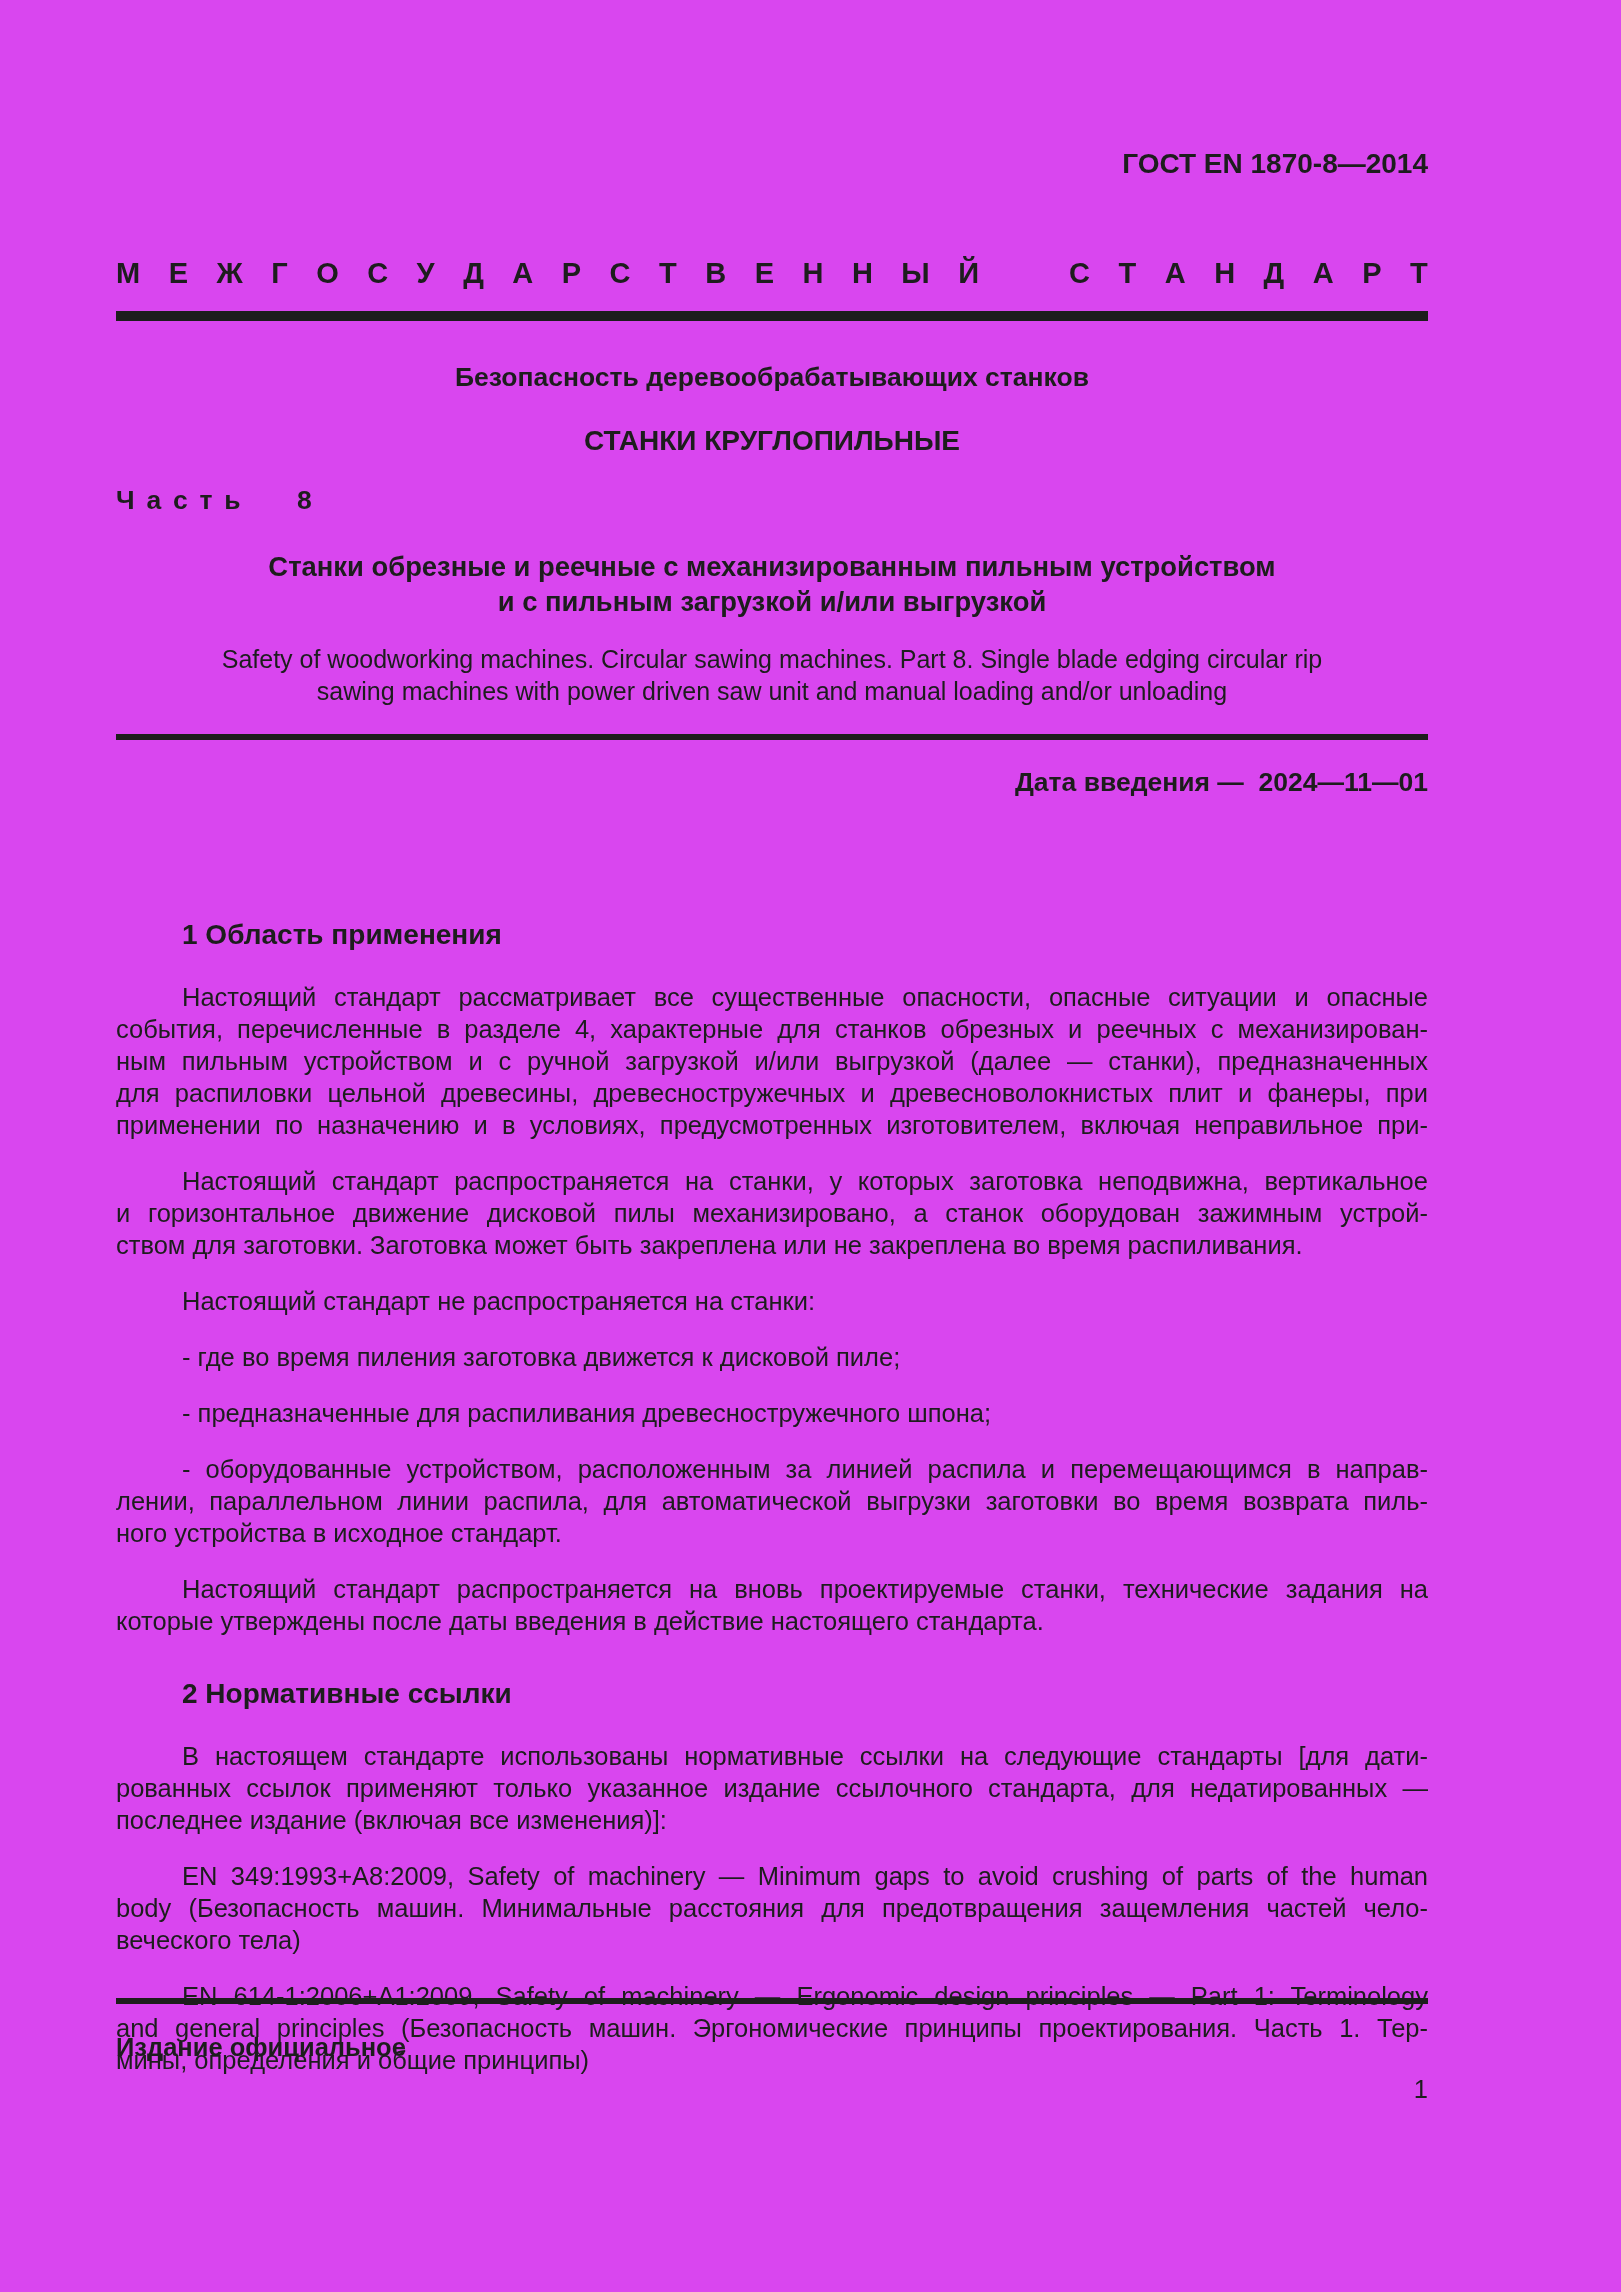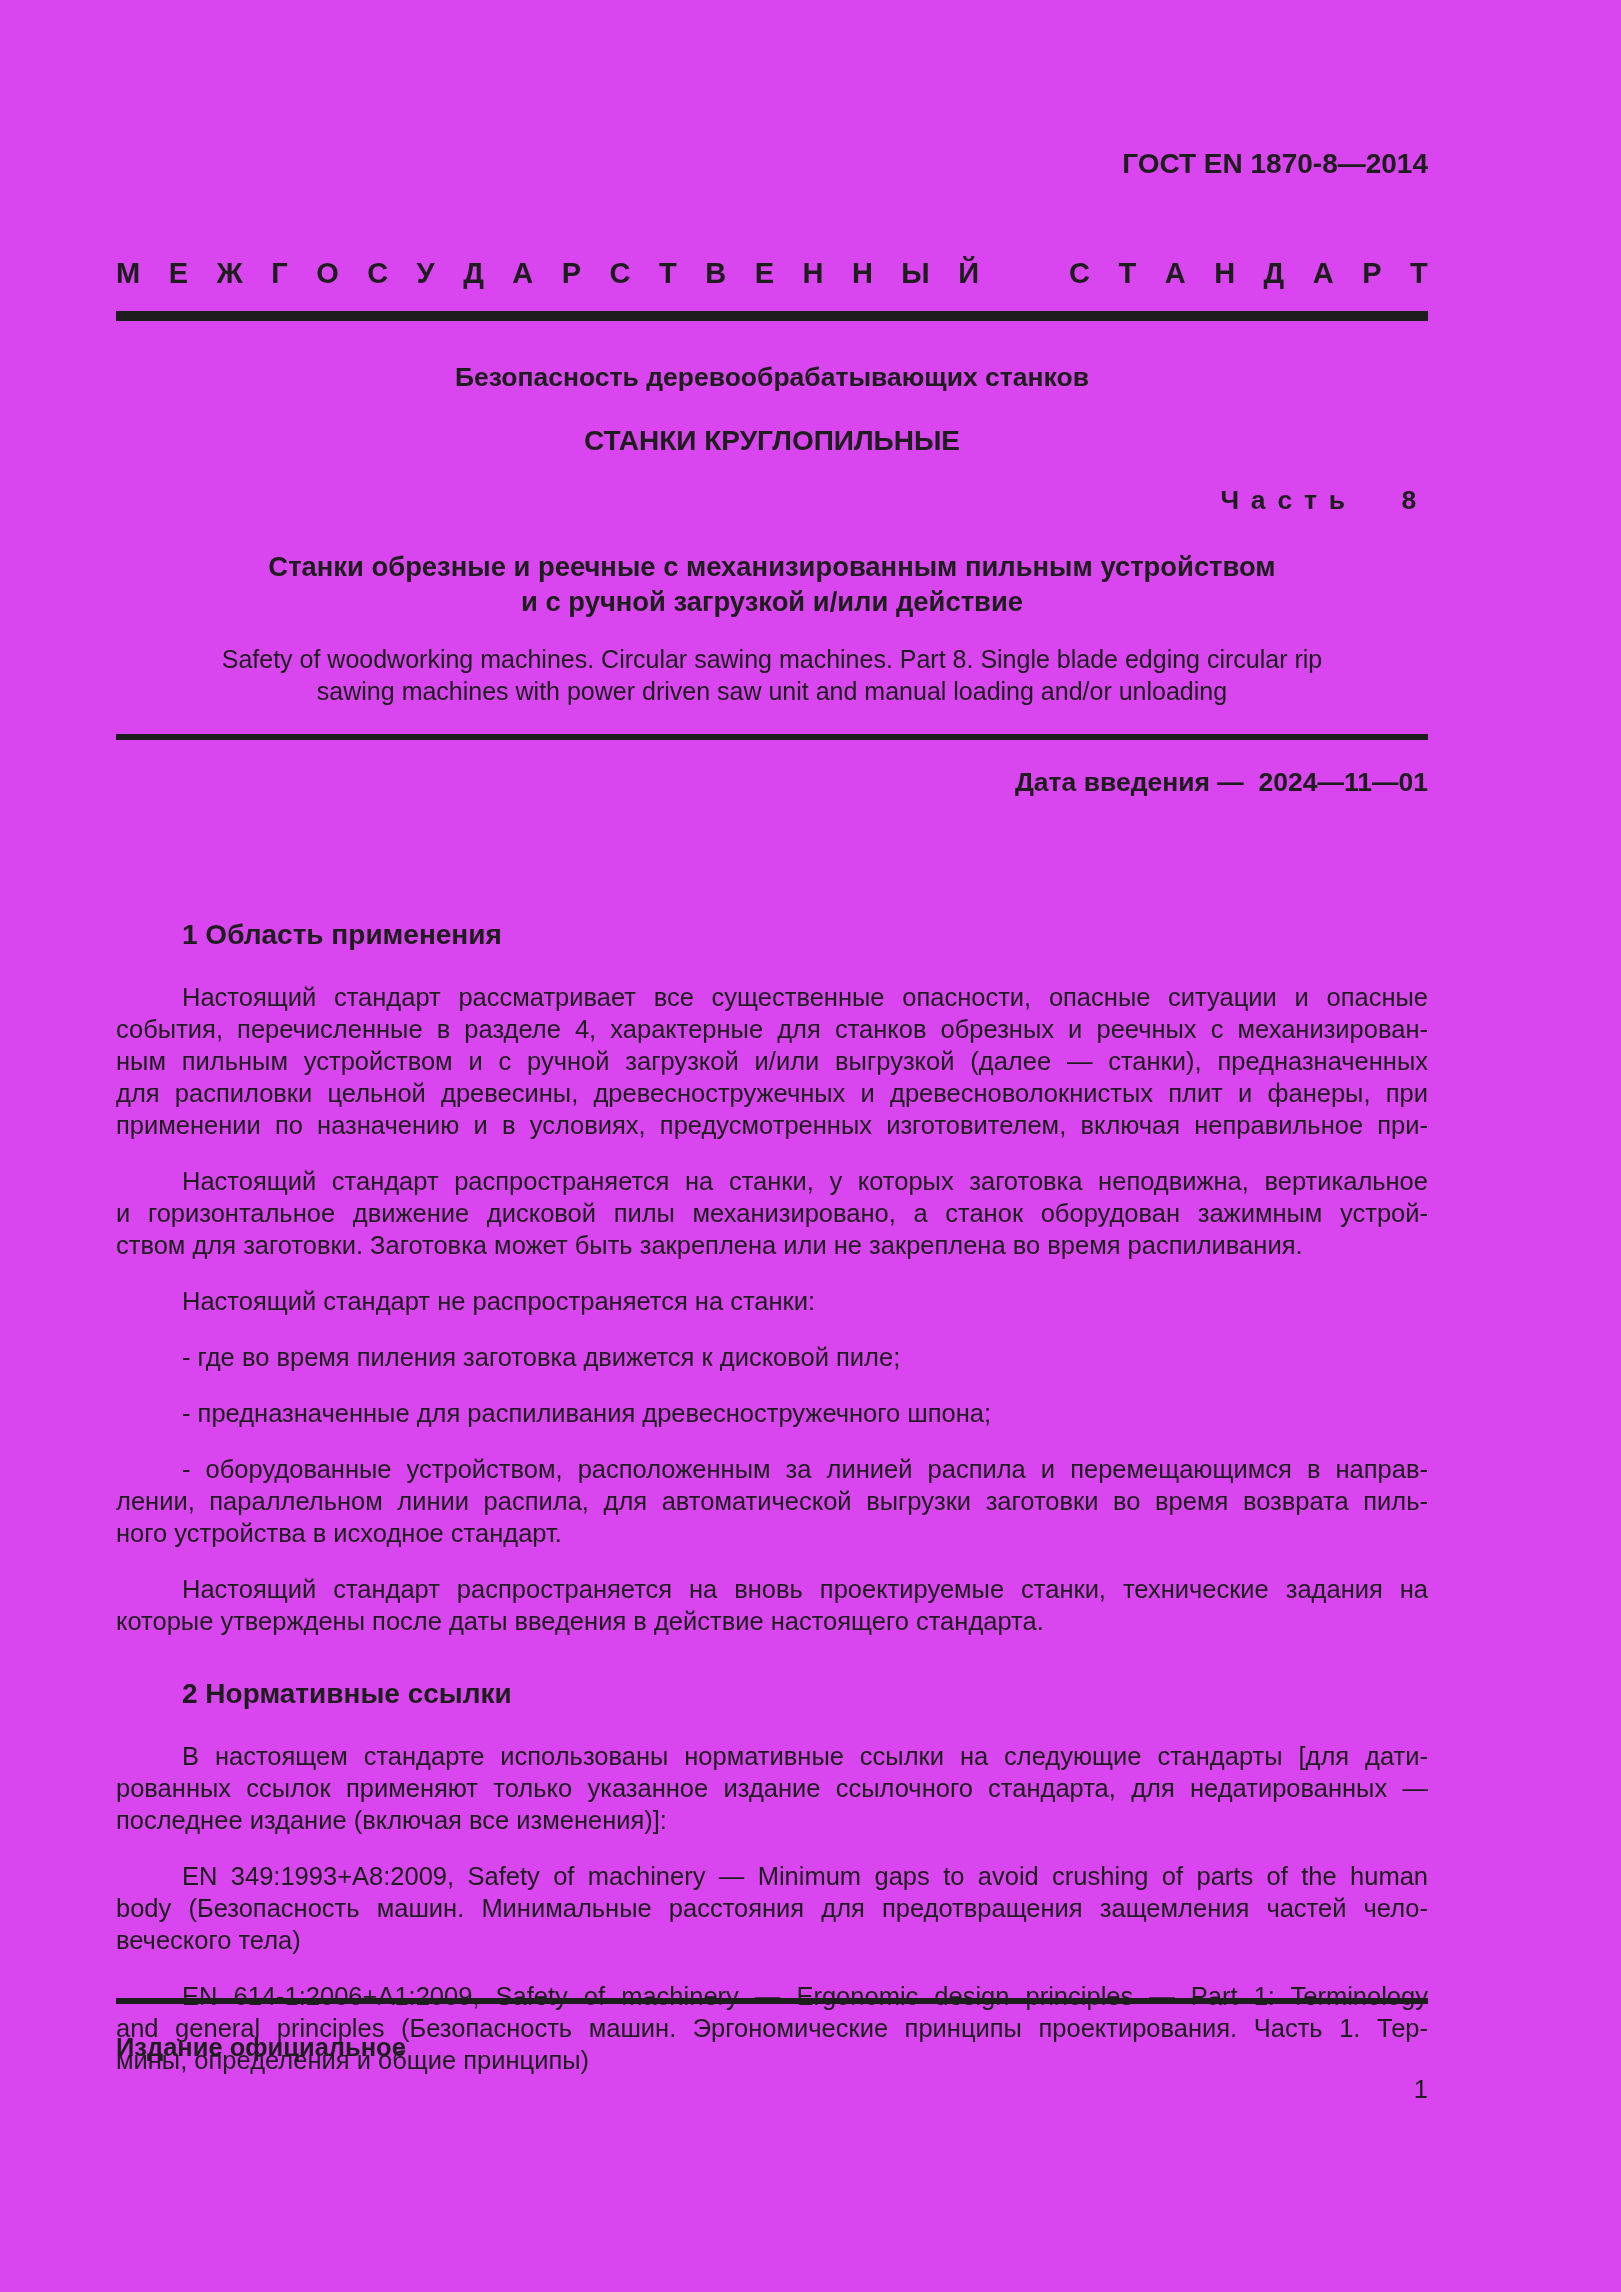--- a/index.html
+++ b/index.html
@@ -56,21 +56,21 @@
     font-size: 28px;
     font-weight: bold;
     line-height: 1.2;
     text-align: center;
   }
   .title-part {
     margin-top: 27.4px;
     font-size: 26.5px;
     font-weight: bold;
     line-height: 1.2;
-    text-align: right;
+    text-align: left;
     letter-spacing: 11.8px;
     word-spacing: 25.5px;
   }
   .title-main {
     margin-top: 32px;
     font-size: 27.4px;
     font-weight: bold;
     line-height: 35px;
     text-align: center;
   }
@@ -164,21 +164,21 @@
         <span>А</span>
         <span>Р</span>
         <span>Т</span>
       </div>
     <div class="rule rule-top"></div>
     <div class="title-subject">Безопасность деревообрабатывающих станков</div>
     <div class="title-object">СТАНКИ КРУГЛОПИЛЬНЫЕ</div>
     <div class="title-part">Часть 8</div>
     <div class="title-main" id="title-main">
         <div>Станки обрезные и реечные с механизированным пильным устройством</div>
-        <div>и с ручной загрузкой и/или действие</div>
+        <div>и с пильным загрузкой и/или выгрузкой</div>
       </div>
     <div class="title-en" id="title-en">
         <div>Safety of woodworking machines. Circular sawing machines. Part 8. Single blade edging circular rip</div>
         <div>sawing machines with power driven saw unit and manual loading and/or unloading</div>
       </div>
     <div class="rule rule-middle"></div>
     <div class="date-line">Дата введения —  2024—11—01</div>
     <div id="sections">
         <section class="sec">
           <div class="sec-heading">1 Область применения</div>

